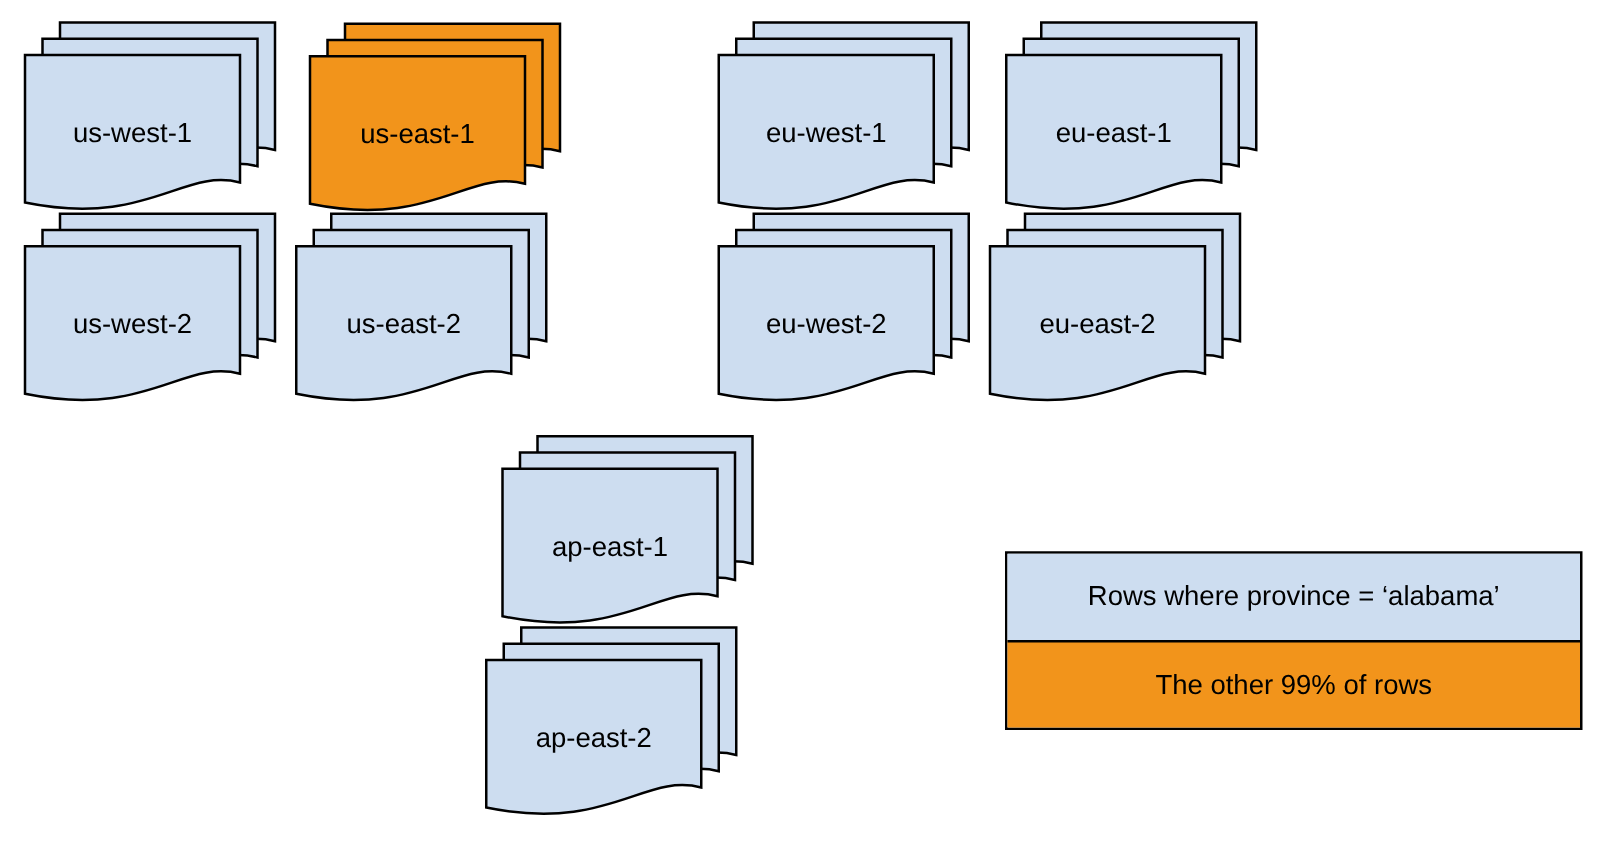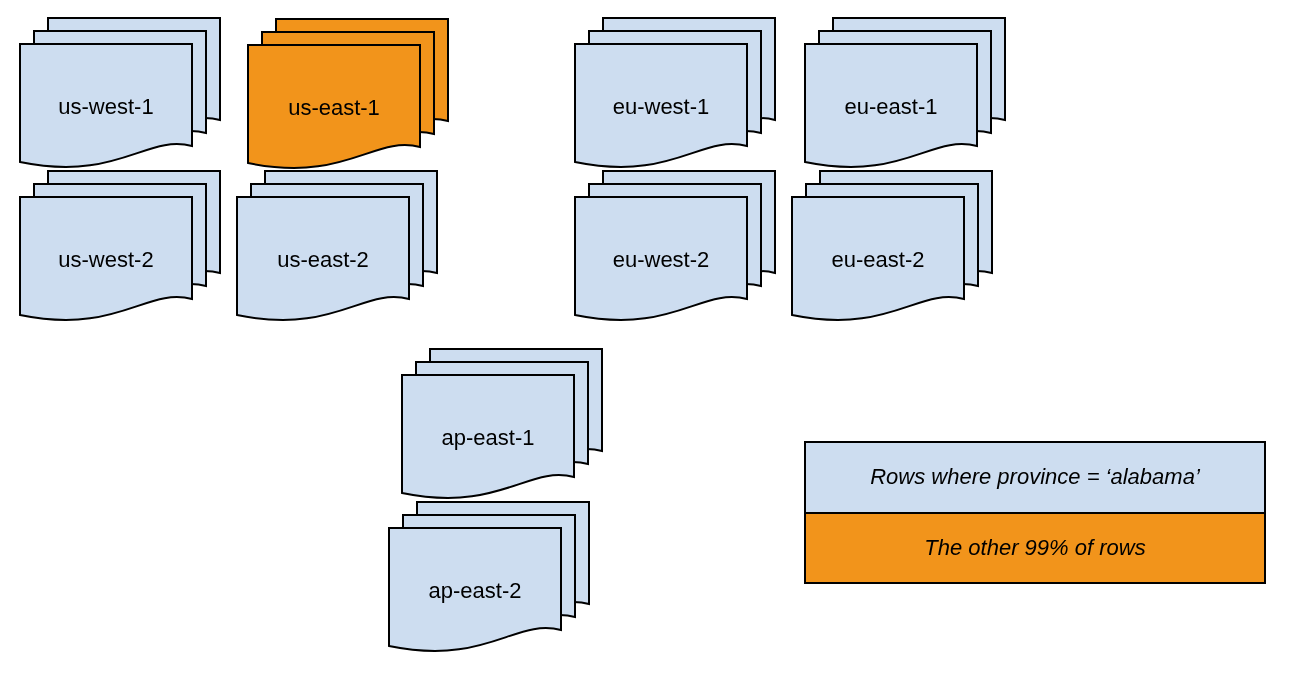--- a/index.html
+++ b/index.html
@@ -26,21 +26,20 @@
     display: flex;
     flex-direction: column;
   }
   .legend-row {
     flex: 1;
     display: flex;
     align-items: center;
     justify-content: center;
     font-size: 22px;
     color: #000;
-    font-style: italic;
   }
   .legend-row + .legend-row {
     border-top: 2px solid #000;
   }
 </style>
 </head>
 <body>
 
 <div id="canvas" style="background: rgb(255, 255, 255);">
   <div id="stack-layer">

